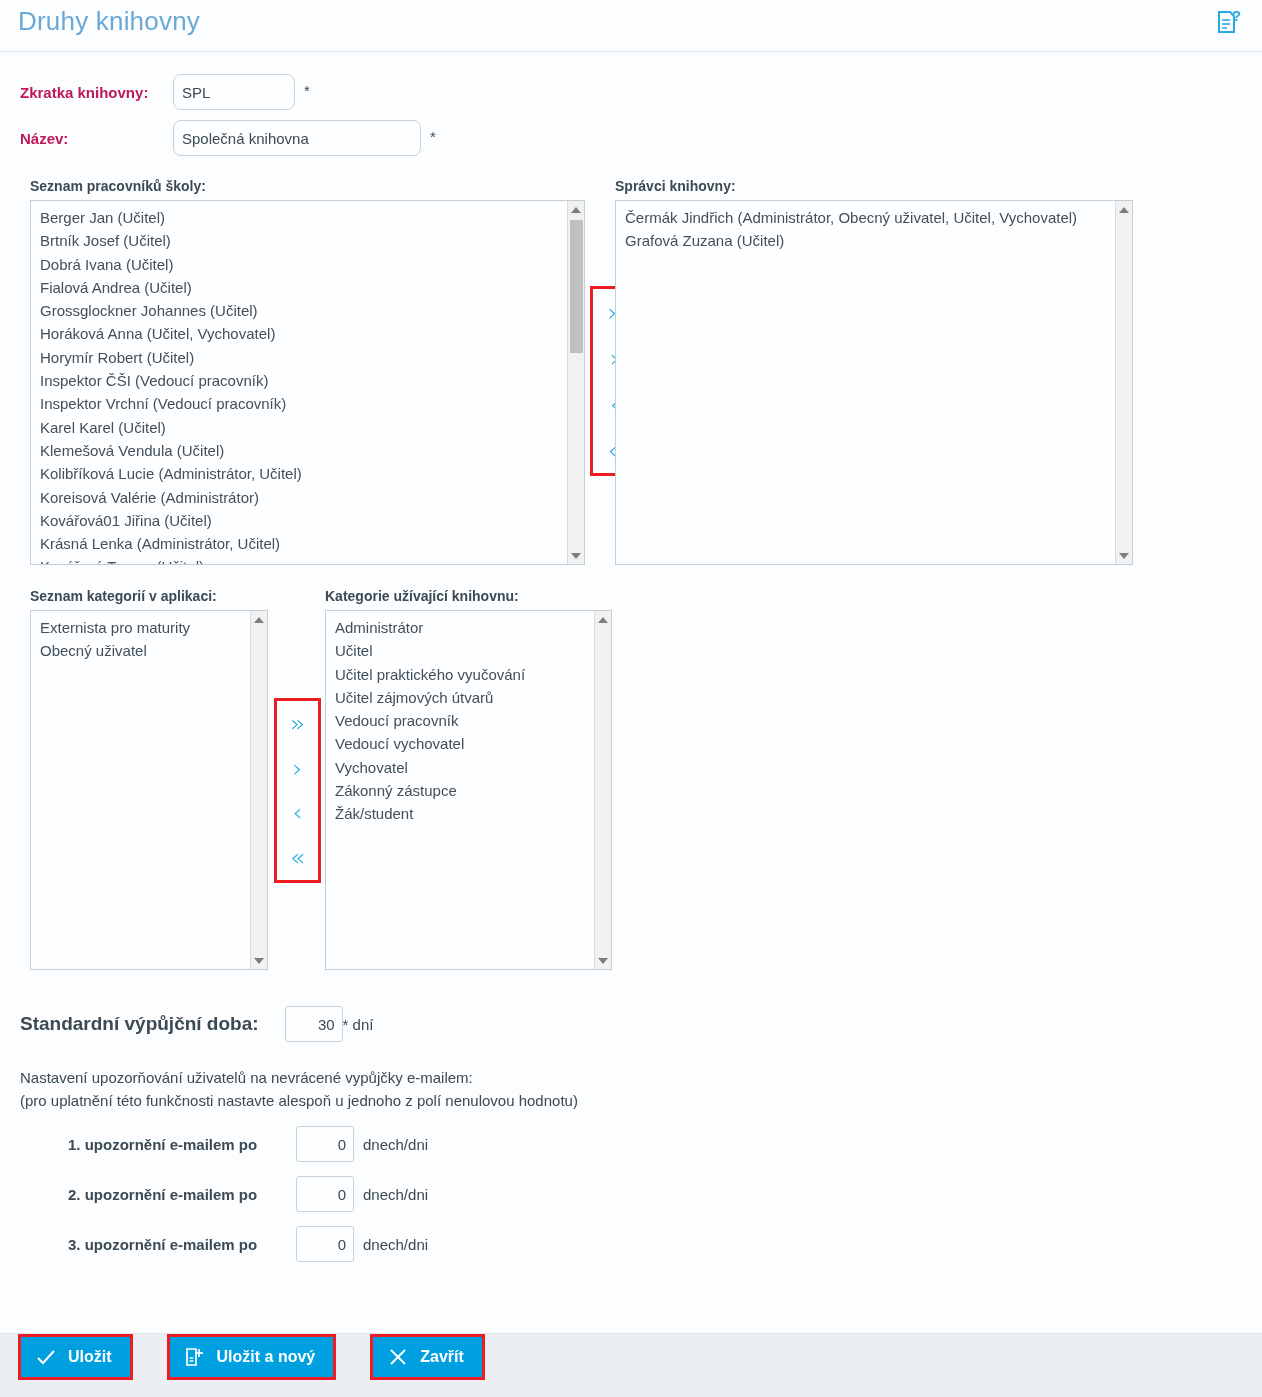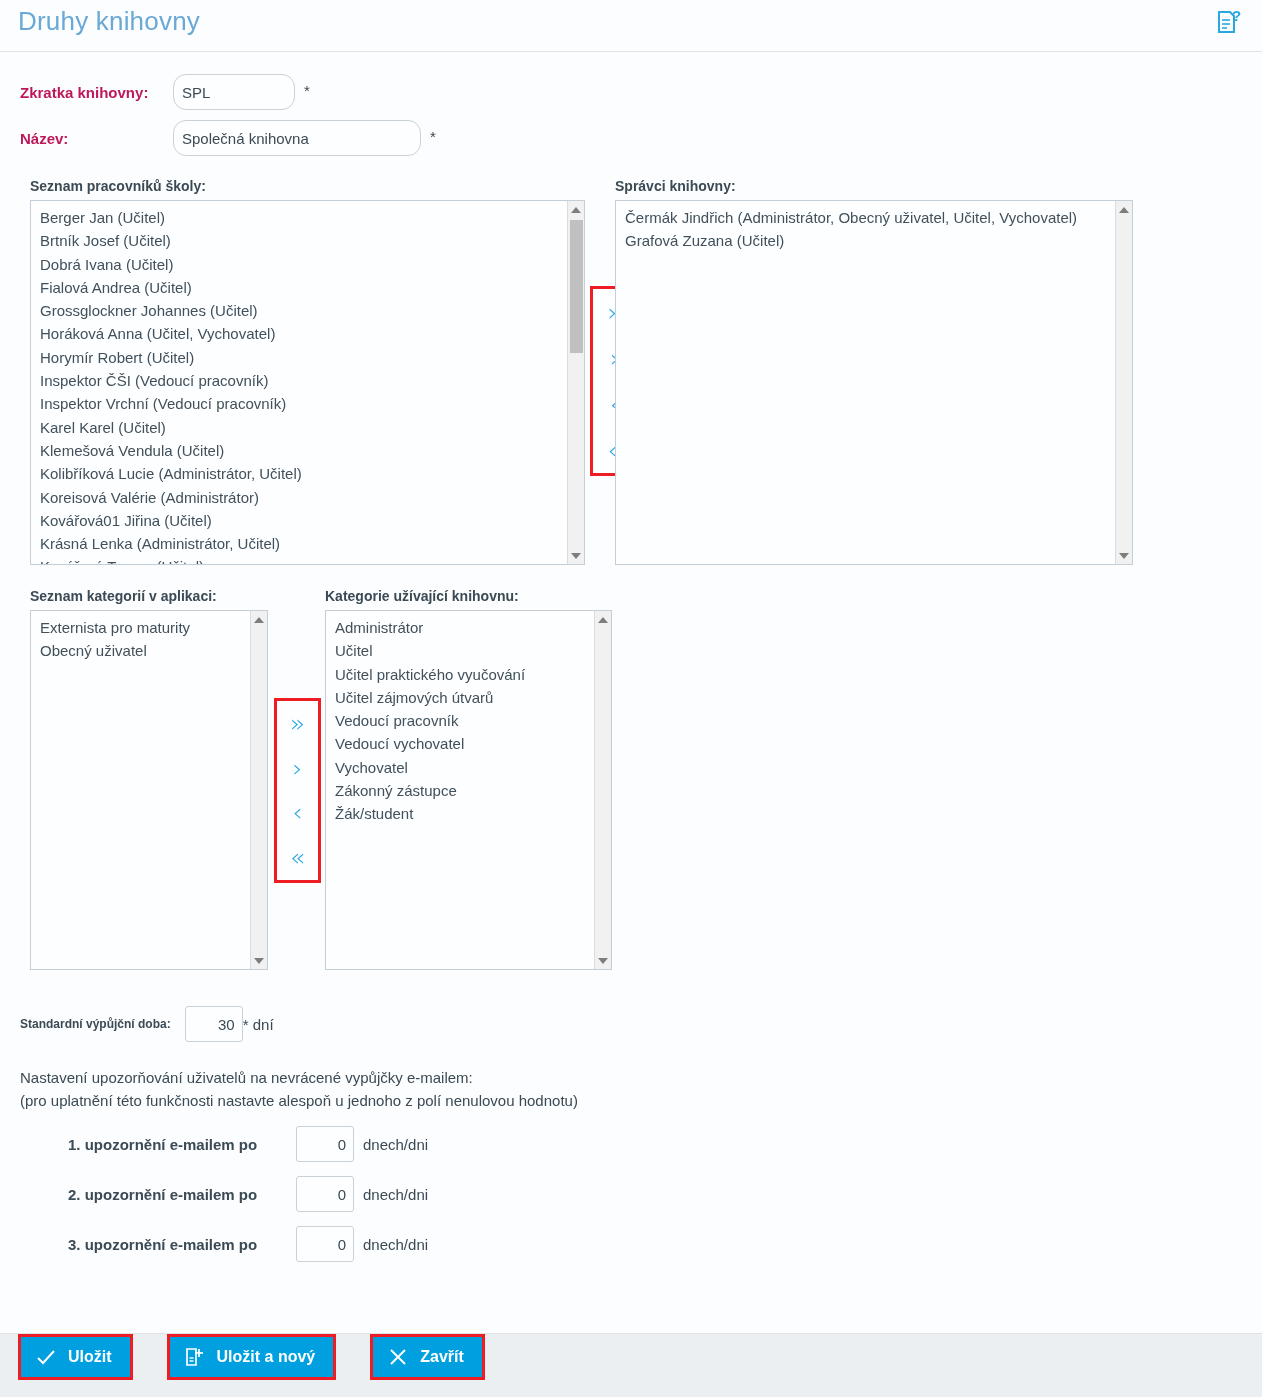--- a/index.html
+++ b/index.html
@@ -56,21 +56,21 @@
   }
   .form-label {
     font-size: 15px;
     font-weight: bold;
     color: #be185d;
     width: 153px;
   }
   .text-input {
     height: 36px;
     border: 1px solid #c8d2d8;
-    border-radius: 13px;
+    border-radius: 8px;
     background: #fdfeff;
     font-family: "Liberation Sans", sans-serif;
     font-size: 15px;
     color: #3b4a54;
     padding: 0 8px;
     outline: none;
   }
   .input-zkratka { width: 122px; }
   .input-nazev  { width: 248px; }
   .req-star {
@@ -178,21 +178,21 @@
   
   .cats { position: relative; margin-top: 20px; height: 400px; }
 
   
   .loan-row {
     display: flex;
     align-items: center;
     margin-left: 20px;
     margin-top: 18px;
   }
-  .loan-label { font-size: 12px; font-weight: bold; margin-right: 14px; }
+  .loan-label { font-size: 19px; font-weight: bold; margin-right: 26px; }
   .num-input {
     width: 58px;
     height: 36px;
     border: 1px solid #c8d2d8;
     border-radius: 3px;
     background: #fdfeff;
     font-family: "Liberation Sans", sans-serif;
     font-size: 15px;
     color: #3b4a54;
     text-align: right;

